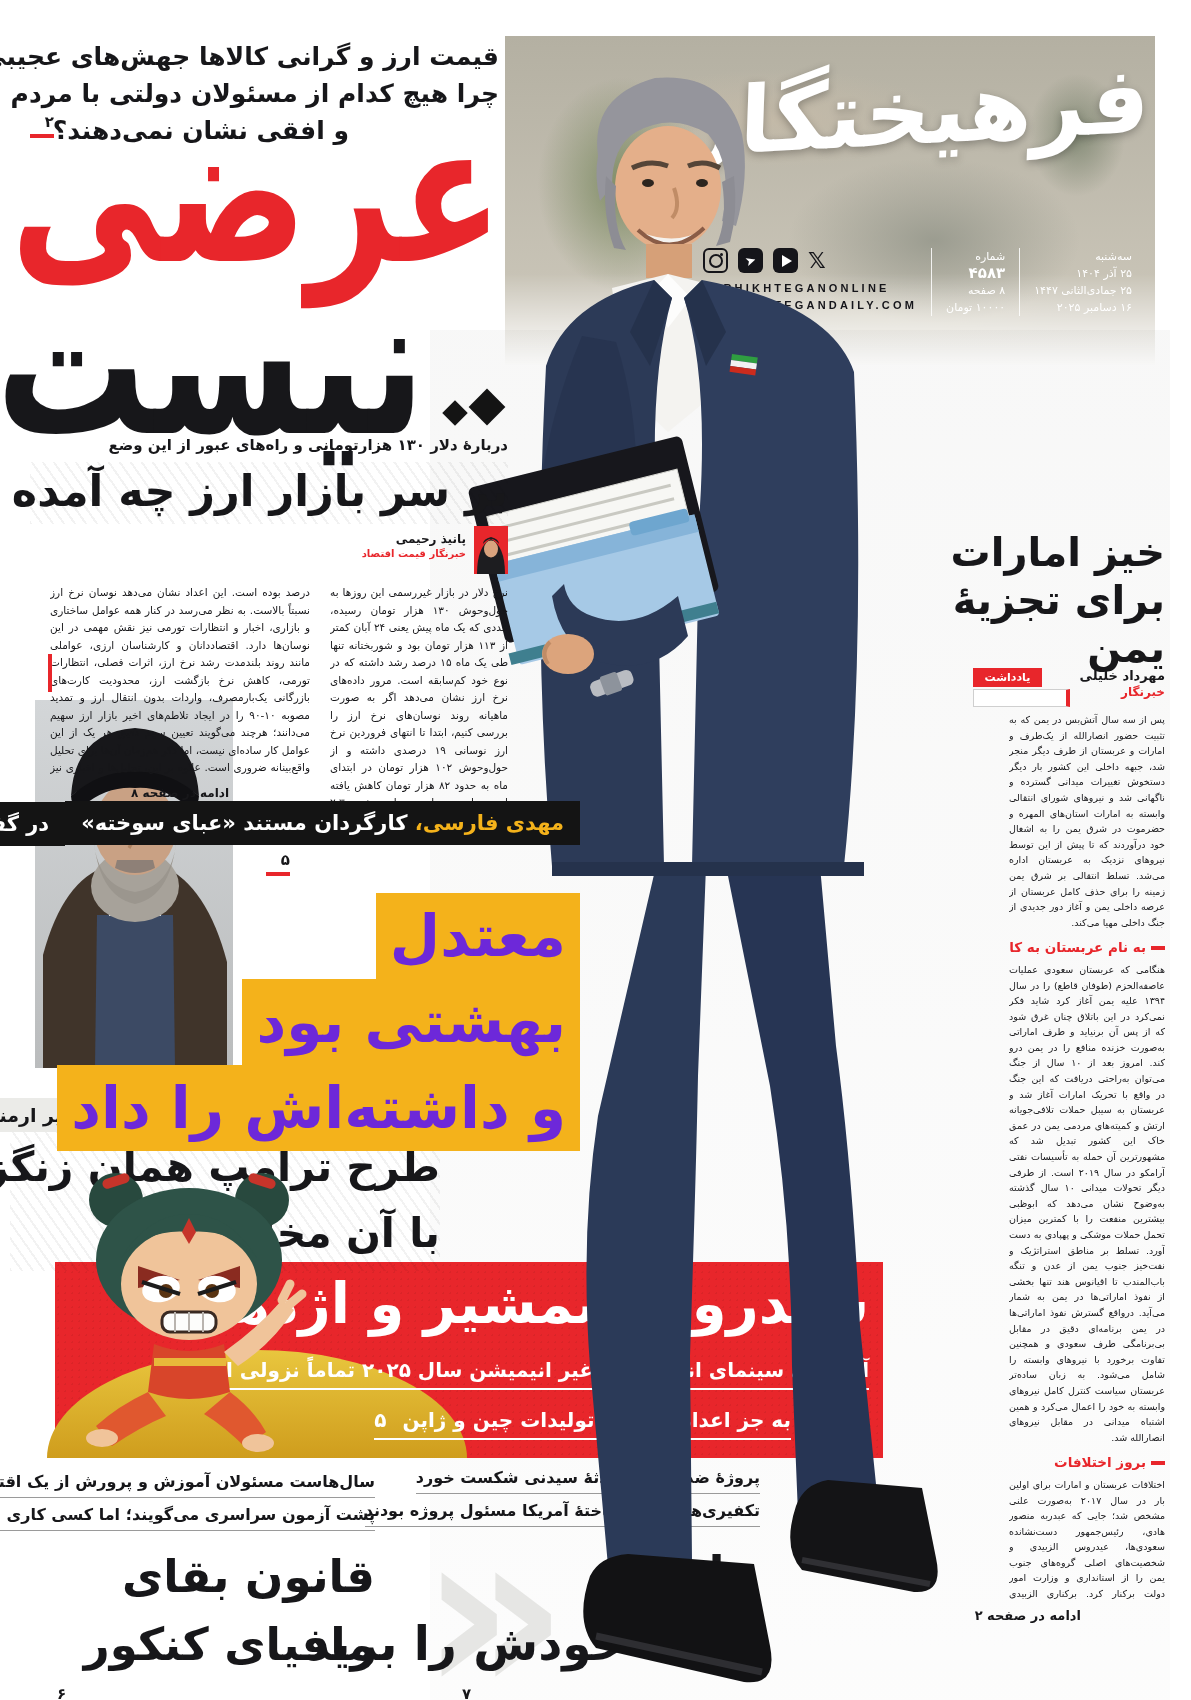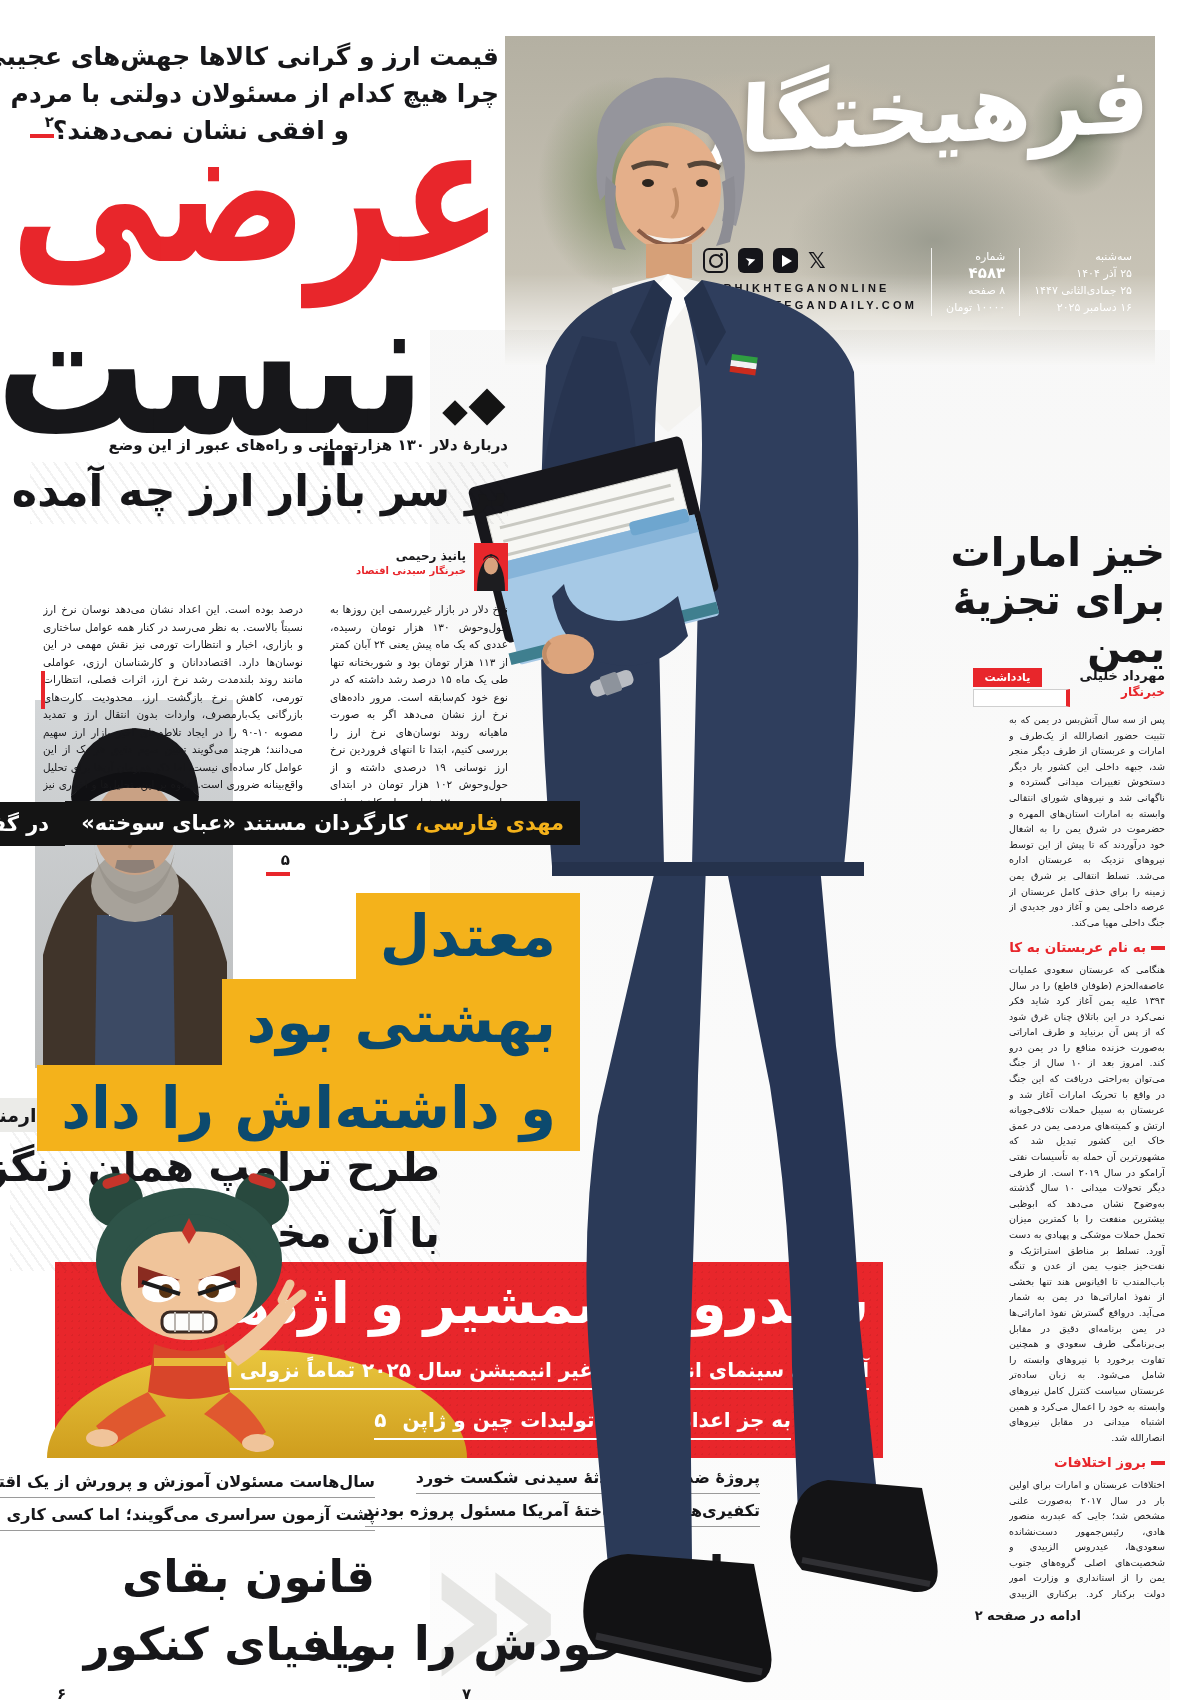--- a/index.html
+++ b/index.html
@@ -54,42 +54,42 @@
   .hl-black{top:268px;right:766px;color:#17171a;font-size:150px;font-weight:900;line-height:1;
     transform:scaleY(1.3);transform-origin:top right;white-space:nowrap;}
   
   .cur{left:30px;top:392px;width:478px;}
   .diamond{position:absolute;background:#141414;transform:rotate(45deg);}
   .d1{width:26px;height:26px;right:8px;top:2px;}
   .d2{width:18px;height:18px;right:44px;top:12px;}
   .hatch{background-image:repeating-linear-gradient(55deg,rgba(0,0,0,.05) 0 2px,transparent 2px 9px);}
   .cur-kicker{margin-top:44px;text-align:right;font-size:15px;font-weight:bold;white-space:nowrap;}
   .cur-headline{font-size:43px;font-weight:900;text-align:right;margin-top:8px;white-space:nowrap;padding:4px 0 8px;}
-  .cur-cols{display:flex;gap:27px;margin-top:19px;position:relative;}
+  .cur-cols{display:flex;gap:20px;margin-top:2px;position:relative;}
   .colA{width:178px;}
   .colB{width:260px;padding-top:58px;position:relative;}
   .byline{display:flex;gap:8px;justify-content:flex-start;align-items:flex-start;height:50px;margin-bottom:8px;}
   .by-photo{width:34px;height:48px;flex:0 0 auto;}
   .by-names{text-align:right;padding-top:6px;}
   .by-name{font-size:12px;font-weight:bold;}
   .by-role{font-size:10px;color:#e8262b;font-weight:bold;margin-top:2px;}
   .redbar{position:absolute;left:-2px;top:128px;width:4px;height:38px;background:#e8262b;}
   .bodytext{font-size:10.5px;line-height:17.5px;text-align:justify;overflow:hidden;}
   .colA .bodytext{height:232px;}
   .colB .bodytext{height:196px;}
   .continue{font-size:12px;font-weight:bold;text-align:center;margin-top:6px;}
   
   .cleric{left:35px;top:700px;width:198px;height:368px;}
   .banner{top:800px;right:611px;display:flex;align-items:center;}
   .bar{background:#141414;color:#fff;font-size:21px;font-weight:bold;padding:8px 16px;white-space:nowrap;line-height:28px;}
   .bar .yname{color:#f4b21b;}
   .bar2{margin-top:2px;}
   .ref5{left:266px;top:850px;}
   .ylines{top:893px;right:611px;display:flex;flex-direction:column;align-items:flex-start;}
-  .yline{background:#f4b21b;color:#0c4a6e;font-weight:900;font-size:58px;line-height:86px;padding:0 24px;white-space:nowrap;}
+  .yline{background:#f4b21b;color:#6d28d9;font-weight:900;font-size:58px;line-height:86px;padding:0 14px;white-space:nowrap;}
   
   .vel{top:1098px;right:751px;width:430px;text-align:right;}
   .vel-kicker{display:table;background:#ebebe8;font-size:19px;font-weight:bold;padding:6px 12px;white-space:nowrap;}
   .vel-h{font-size:41px;font-weight:900;line-height:62px;white-space:nowrap;padding-top:4px;}
   .vel-ref{margin-left:14px;vertical-align:middle;}
   
   .redbanner{left:55px;top:1262px;width:828px;height:196px;background:#e8262b;
     background-image:radial-gradient(rgba(0,0,0,.06) 1px,transparent 1px);background-size:7px 7px;}
   .mound{position:absolute;left:-8px;bottom:0;width:420px;height:108px;border-radius:100% 100% 0 0/200% 200% 0 0;
     background:linear-gradient(#e9c63e,#cf9d1d);}
@@ -185,21 +185,21 @@
       <div class="colA">
         <div class="byline">
           <svg class="by-photo" viewBox="0 0 34 48">
             <rect width="34" height="48" fill="#e8262b"></rect>
             <path d="M3 48 Q3 20 17 13 Q31 20 31 48 Z" fill="#1d1d20"></path>
             <ellipse cx="17" cy="23" rx="7" ry="8.5" fill="#d9a37e"></ellipse>
             <path d="M9 18 Q17 8 25 18 Q25 13 17 11 Q9 13 9 18Z" fill="#1d1d20"></path>
           </svg>
           <div class="by-names">
             <div class="by-name">پانیذ رحیمی</div>
-            <div class="by-role">خبرنگار سیدنی اقتصاد</div>
+            <div class="by-role">خبرنگار قیمت اقتصاد</div>
           </div>
         </div>
         <div class="bodytext">نرخ دلار در بازار غیررسمی این روزها به حول‌وحوش ۱۳۰ هزار تومان رسیده، عددی که یک ماه پیش یعنی ۲۴ آبان کمتر از ۱۱۳ هزار تومان بود و شوربختانه تنها طی یک ماه ۱۵ درصد رشد داشته که در نوع خود کم‌سابقه است. مرور داده‌های نرخ ارز نشان می‌دهد اگر به صورت ماهیانه روند نوسان‌های نرخ ارز را بررسی کنیم، ابتدا تا انتهای فروردین نرخ ارز نوسانی ۱۹ درصدی داشته و از حول‌وحوش ۱۰۲ هزار تومان در ابتدای ماه به حدود ۸۲ هزار تومان کاهش یافته است. این نوسان در اردیبهشت ۲٫۳ درصد و در خردادماه پس از وقوع جنگ ۱۲ روزه، افزایش ۱۴ درصدی را تجربه کرده است. در تیرماه نرخ ارز افزایش ۵٫۲ درصدی داشته و در مرداد و شهریور به ترتیب ۷٫۵ و ۱۰٫۵ درصد رشد را تجربه کرده است. در مهرماه و آبان نرخ ارز رشد ۴ و ۴٫۶ درصدی داشته و درنهایت طی آذرماه این رشد ۱۵٫۴</div>
       </div>
       <div class="colB">
         <span class="redbar"></span>
         <div class="bodytext">درصد بوده است. این اعداد نشان می‌دهد نوسان نرخ ارز نسبتاً بالاست. به نظر می‌رسد در کنار همه عوامل ساختاری و بازاری، اخبار و انتظارات تورمی نیز نقش مهمی در این نوسان‌ها دارد. اقتصاددانان و کارشناسان ارزی، عواملی مانند روند بلندمدت رشد نرخ ارز، اثرات فصلی، انتظارات تورمی، کاهش نرخ بازگشت ارز، محدودیت کارت‌های بازرگانی یک‌بارمصرف، واردات بدون انتقال ارز و تمدید مصوبه ۱۰-۹۰ را در ایجاد تلاطم‌های اخیر بازار ارز سهیم می‌دانند؛ هرچند می‌گویند تعیین سهم دقیق هر یک از این عوامل کار ساده‌ای نیست، اما ذکر هم‌زمان آن‌ها برای تحلیل واقع‌بینانه ضروری است. علاوه بر این، تحلیل‌ها و اخباری نیز نسبت به ورود برخی شرکت‌های تراستی به جمع متقاضیان ارز از بازار غیررسمی وجود دارد که گرچه صحت‌وسقم این اخبار را نمی‌توان تأیید کرد، اما موضوعی که نمی‌توان نادیده گرفت این است که برخلاف سیستم تسویه تجاری مبتنی بر پرداخت رسمی و بانکی، سیستم تراستی به‌هیچ‌وجه قابل رصد و ارزیابی و نظارت نیست.</div>
         <div class="continue">ادامه در صفحه ۸</div>
       </div>
     </div>

